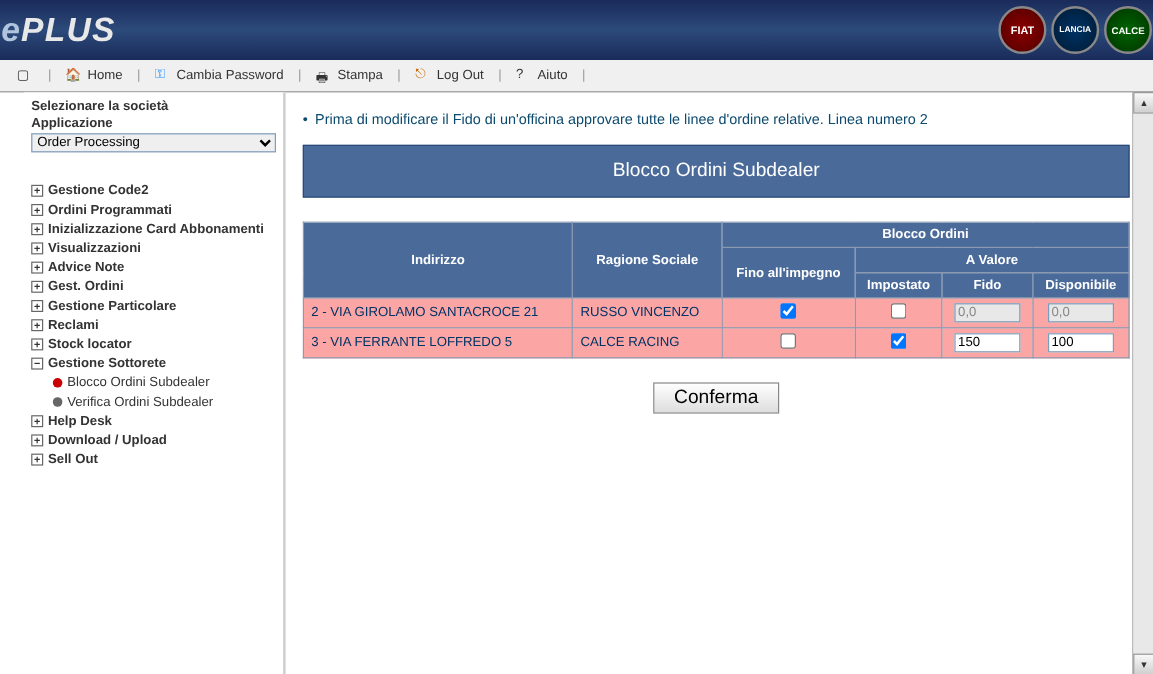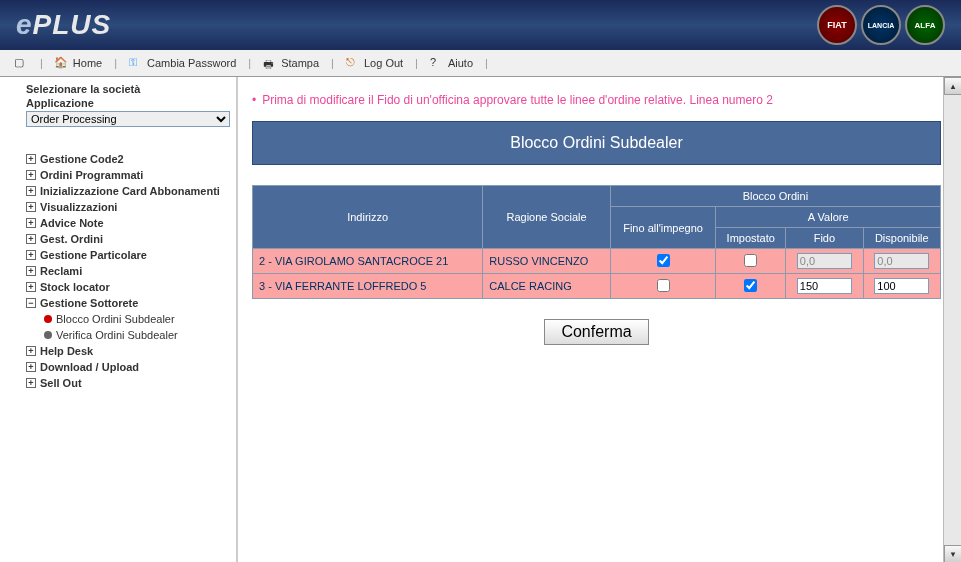--- a/index.html
+++ b/index.html
@@ -1,17 +1,17 @@
 <!DOCTYPE html>
 <html><head>
 <meta charset="utf-8">
 <style>
 * { box-sizing: border-box; margin: 0; padding: 0; }
 body { font-family: Verdana, Arial, sans-serif; font-size: 11px; background: #fff; width: 961px; height: 562px; overflow: hidden; }
-.header { background: linear-gradient(to bottom, #1a2b5a 0%, #2c4a7a 50%, #1a2b5a 100%); height: 50px; display: flex; align-items: center; justify-content: space-between; padding: 0 16px; }
+.header { background: linear-gradient(to bottom, #1a2b5a 0%, #2c4a7a 50%, #1a2b5a 100%); height: 50px; display: flex; align-items: center; justify-content: space-between; padding: 0 1px; }
 .logo { color: #fff; font-size: 28px; font-style: italic; font-weight: bold; letter-spacing: 1px; }
 .logo .e { color: #b0c4de; text-transform: lowercase; }
 .logo .plus { color: #e8e8e8; }
 .brands { display: flex; gap: 4px; }
 .brand-circle { width: 40px; height: 40px; border-radius: 50%; display: flex; align-items: center; justify-content: center; font-size: 9px; color: #fff; font-weight: bold; border: 2px solid #888; }
 .brand-fiat { background: radial-gradient(circle, #8b0000, #500000); }
 .brand-lancia { background: radial-gradient(circle, #003366, #001a33); }
 .brand-alfa { background: radial-gradient(circle, #006400, #003200); }
 .toolbar { background: #f0f0f0; border-bottom: 1px solid #999; padding: 4px 8px; display: flex; align-items: center; gap: 6px; font-size: 11px; }
 .toolbar-item { display: inline-flex; align-items: center; gap: 4px; padding: 2px 6px; cursor: pointer; color: #333; }
@@ -25,31 +25,31 @@
 .nav-item .expand { width: 10px; height: 10px; border: 1px solid #666; display: flex; align-items: center; justify-content: center; font-size: 9px; line-height: 1; }
 .nav-sub { padding-left: 18px; display: flex; align-items: center; gap: 4px; font-weight: normal; cursor: pointer; padding-top: 2px; padding-bottom: 2px; }
 .dot { width: 8px; height: 8px; border-radius: 50%; display: inline-block; }
 .dot-red { background: #c00; }
 .dot-grey { background: #666; }
 .content { flex: 1; position: relative; overflow-y: auto; padding: 10px 20px 10px 14px; }
 .content-scroll { position: absolute; right: 0; top: 0; width: 18px; height: 100%; background: #e8e8e8; border-left: 1px solid #bbb; }
 .scroll-btn { width: 18px; height: 18px; background: linear-gradient(#f8f8f8,#d0d0d0); border: 1px solid #999; display: flex; align-items: center; justify-content: center; font-size: 9px; color: #333; position: absolute; }
 .scroll-up { top: 0; }
 .scroll-down { bottom: 0; }
-.alert { color: #ec4899; font-size: 12px; margin: 6px 0 14px 0; }
+.alert { color: #0c4a6e; font-size: 12px; margin: 6px 0 14px 0; }
 .alert .bullet { margin-right: 6px; }
 .page-title { background: #4a6a9a; color: #fff; text-align: center; padding: 12px; font-size: 16px; border: 1px solid #2a4a7a; margin-bottom: 20px; }
 .success { text-align: center; color: #222; font-size: 13px; margin-bottom: 20px; }
 .info-table { margin: 0 auto 30px auto; border-collapse: collapse; width: 480px; }
 .info-table td { border: 1px solid #8a9ab0; padding: 3px 8px; }
 .info-table .lbl { background: #4a6a9a; color: #fff; width: 38%; }
 .info-table .val { background: #fff; color: #003366; }
 .data-table { width: 100%; border-collapse: collapse; }
 .data-table th, .data-table td { border: 1px solid #8a9ab0; padding: 4px 6px; font-size: 11px; }
-.data-table th { background: #4a6a9a; color: #fff; font-weight: normal; }
+.data-table th { background: #4a6a9a; color: #fff; font-weight: bold; }
 .data-table td { background: #fca5a5; color: #003366; vertical-align: middle; }
 .data-table .addr { text-align: left; }
 .data-table .rag { text-align: left; }
 .center { text-align: center; }
 .chk { width: 13px; height: 13px; }
 .txt-field { width: 55px; font-size: 11px; border: 1px solid #7e9db9; padding: 1px 2px; }
 .txt-disabled { background: #e8e8e8; color: #888; }
 .confirm-wrap { text-align: center; margin-top: 20px; }
 .btn { border: 1px solid #888; background: linear-gradient(#fff,#ddd); padding: 3px 16px; font-size: 16px; cursor: pointer; }
 </style>
@@ -61,21 +61,21 @@
     <span class="e">e</span><span class="plus">PLUS</span>
   </div>
   <div class="brands">
     <div class="brand-circle brand-fiat">
         <span>FIAT</span>
       </div>
     <div class="brand-circle brand-lancia">
         <span style="font-size:7px">LANCIA</span>
       </div>
     <div class="brand-circle brand-alfa">
-        <span style="font-size:8px">ALFA</span>
+        <span style="font-size:8px">CALCE</span>
       </div>
   </div>
 </div>
 
 <div class="toolbar">
   <span class="toolbar-item">
     <span class="tb-icon">▢</span>
   </span>
   <span class="toolbar-sep">|</span>
   <span class="toolbar-item">

